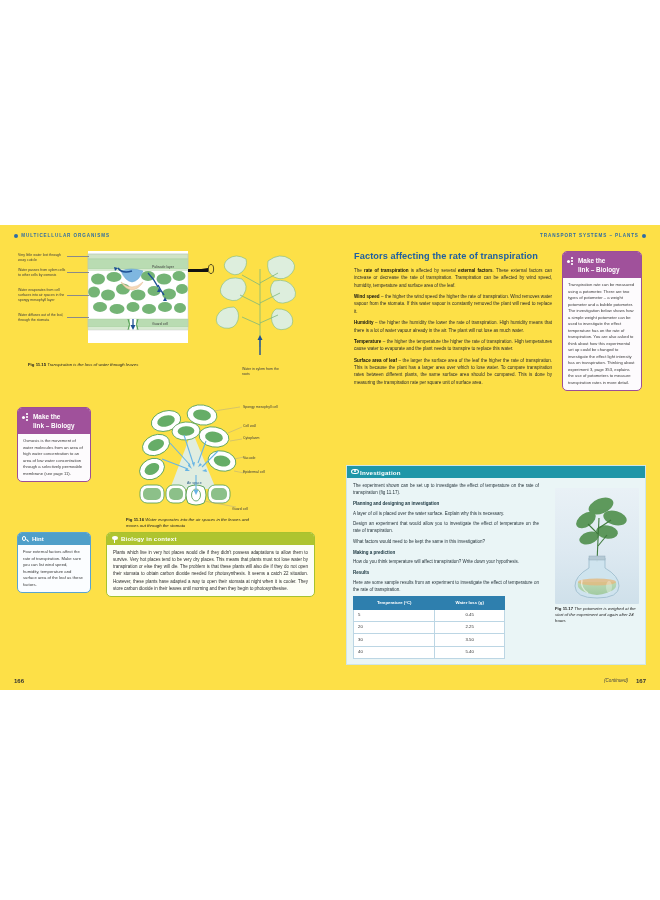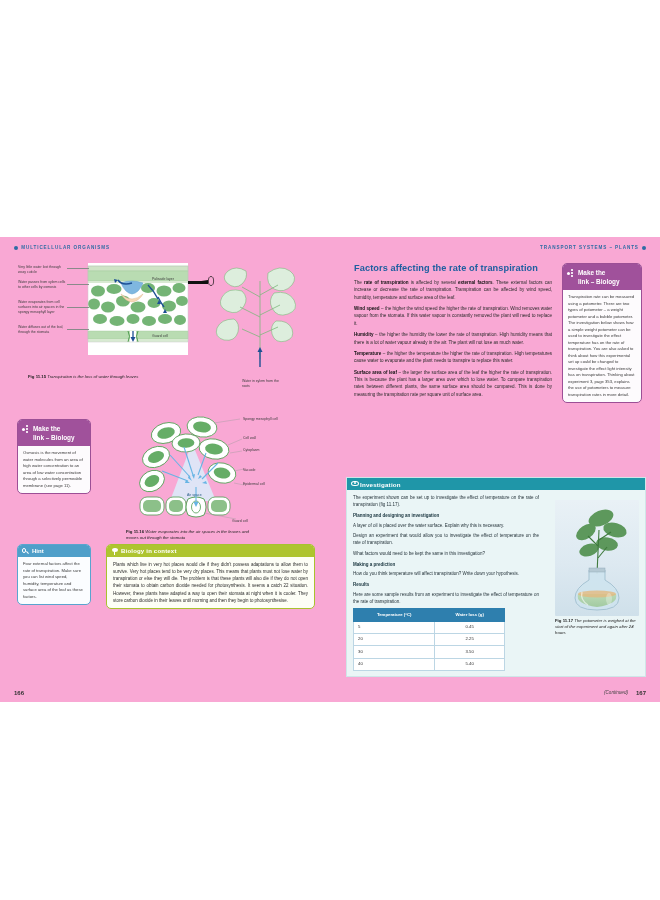--- a/index.html
+++ b/index.html
@@ -1,21 +1,21 @@
 <!DOCTYPE html>
 <html><head>
 <meta charset="utf-8">
 <style>
   html,body{margin:0;padding:0;background:#ffffff;}
   body{width:660px;height:900px;font-family:"Liberation Sans",sans-serif;position:relative;overflow:hidden;}
 
   .spread{position:absolute;left:0;top:225px;width:660px;height:465px;}
 
   
-  .page{position:absolute;top:12px;height:465px;background:#f9a8d4;}
+  .page{position:absolute;top:0;height:465px;background:#fde047;}
   .page-left{left:0;width:330px;}
   .page-right{left:330px;width:330px;}
 
   
   .runhead{position:absolute;top:8px;font-size:4.6px;letter-spacing:.9px;font-weight:bold;}
   .runhead-left{left:14px;color:#2e6ca4;}
   .runhead-right{right:14px;color:#2e6ca4;text-align:right;}
   .runhead .dot{display:inline-block;width:4.2px;height:4.2px;border-radius:50%;background:#2e6ca4;vertical-align:middle;}
   .runhead-left .dot{margin-right:3px;}
   .runhead-right .dot{margin-left:3px;}

